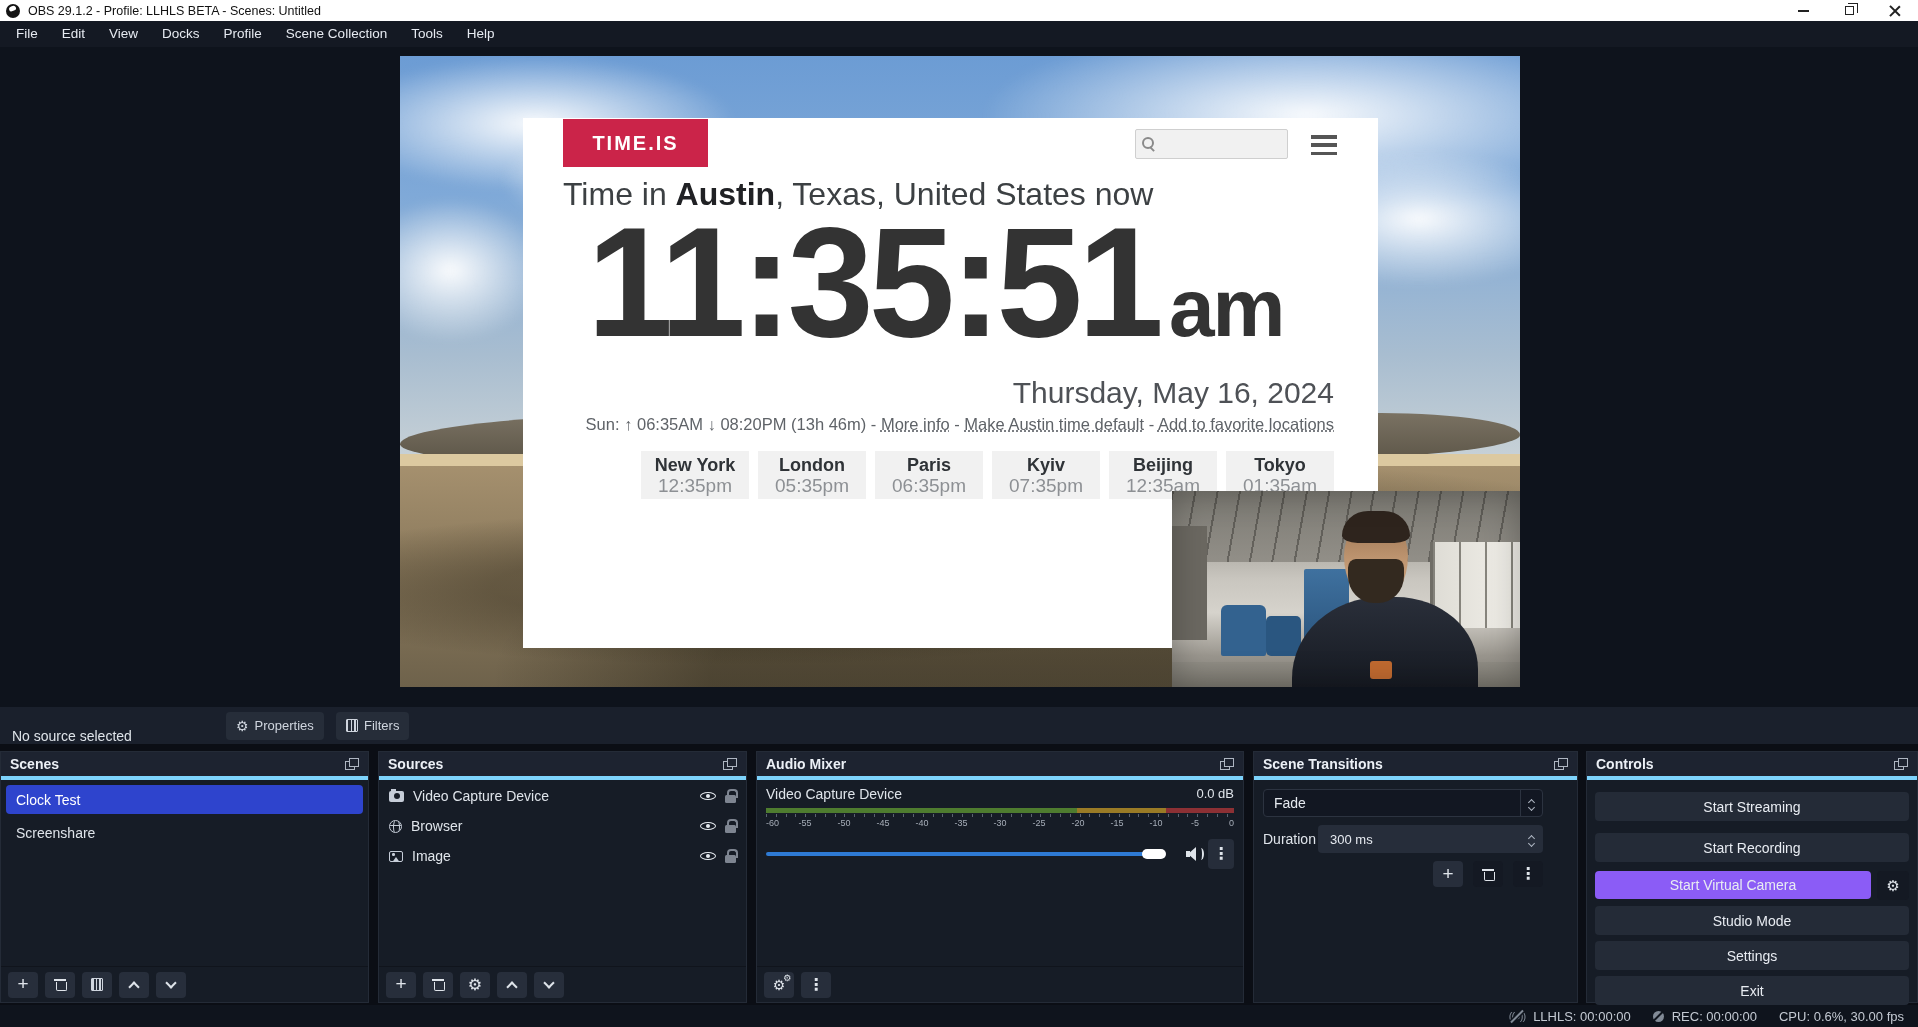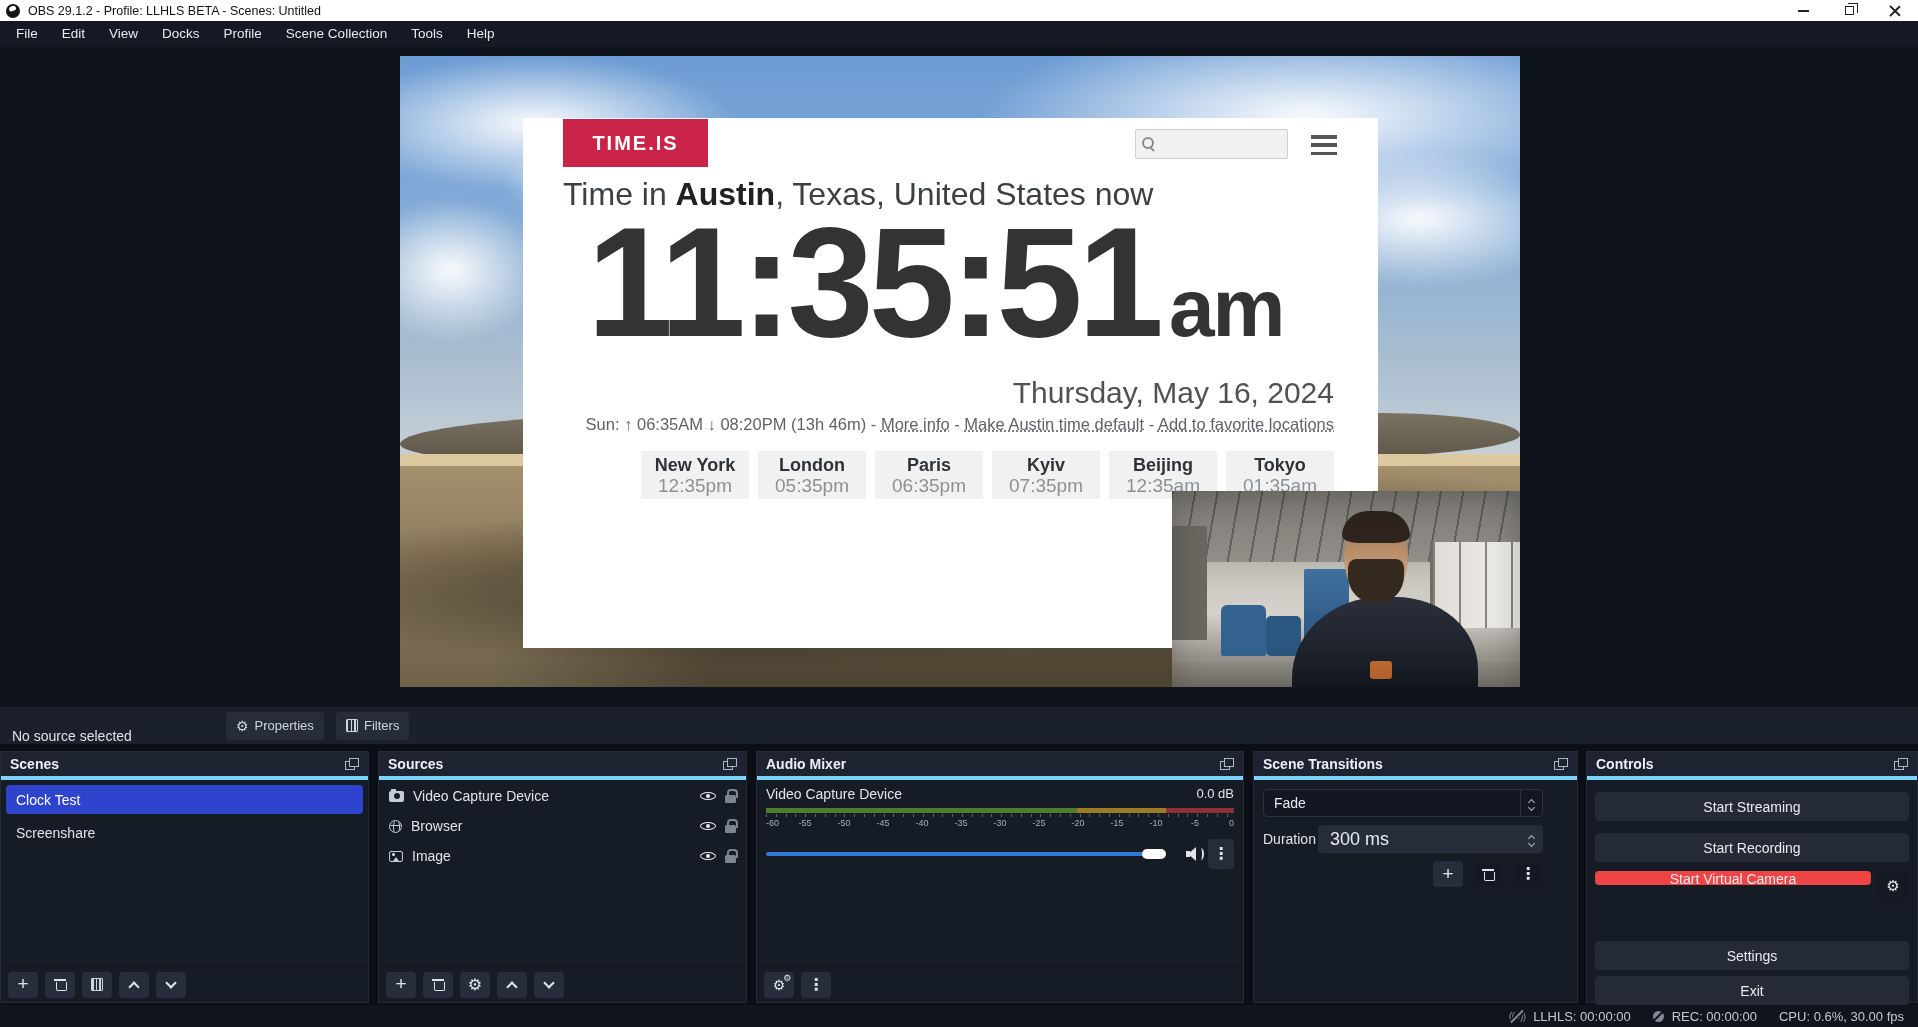--- a/index.html
+++ b/index.html
@@ -192,31 +192,31 @@
   #panel-transitions { left:1253px; width:325px; }
   .combo { position:absolute; left:9px; right:34px; top:8px; height:28px; background:#121722;
     border:1px solid #2c3340; border-radius:4px; display:flex; align-items:center; }
   .combo .cval { flex:1; padding-left:10px; font-size:14px; color:#e6eaf0; }
   .combo .carrows { width:22px; align-self:stretch; border-left:1px solid #2c3340; display:flex;
     flex-direction:column; align-items:center; justify-content:center; gap:3px; }
   .dur-label { position:absolute; left:9px; top:44px; height:28px; display:flex; align-items:center;
     font-size:14px; color:#dfe4ea; }
   .spin { position:absolute; left:64px; right:34px; top:44px; height:28px; background:#262d3a; border-radius:4px;
     display:flex; align-items:center; }
-  .spin .sval { flex:1; padding-left:12px; font-size:18px; color:#e6eaf0; }
+  .spin .sval { flex:1; padding-left:12px; font-size:13px; color:#e6eaf0; }
   .spin .sarrows { width:24px; display:flex; flex-direction:column; align-items:center; gap:3px; }
   .tr-buttons { position:absolute; right:34px; top:80px; display:flex; gap:10px; }
   .tr-buttons .tbtn.dark { background:#141923; }
 
   
   #panel-controls { left:1586px; width:332px; }
   .ctl-btn { position:absolute; left:8px; width:314px; height:29px; background:#242b37; border:none;
     border-radius:4px; color:#e8ecf2; font-size:14px; font-family:inherit; cursor:default; }
   .ctl-vcam { position:absolute; left:8px; width:314px; height:29px; display:flex; gap:6px; }
-  .ctl-vcam .main { flex:1; height:14px; background:#ef4444; border:none; border-radius:4px; color:#e8ecf2;
+  .ctl-vcam .main { flex:1; height:28px; background:#8b5cf6; border:none; border-radius:4px; color:#e8ecf2;
     font-size:14px; font-family:inherit; cursor:default; }
   .ctl-vcam .vgear { width:32px; height:29px; background:#141923; border:none; border-radius:4px; color:#dfe4ea;
     font-size:15px; display:flex; align-items:center; justify-content:center; cursor:default; }
 
   
   .statusbar { position:absolute; left:0; top:1005px; width:100%; height:22px; background:#0f141d;
     display:flex; align-items:center; justify-content:flex-end; gap:22px; padding-right:14px;
     font-size:13px; color:#c3c9d2; }
   .sb-group { display:flex; align-items:center; gap:8px; }
   .ic-live { position:relative; color:#818a96; font-size:11px; letter-spacing:-1px; line-height:1; }
@@ -510,20 +510,21 @@
     </div>
     <div class="pbody">
       <button class="ctl-btn" style="top:11px">Start Streaming</button>
       <button class="ctl-btn" style="top:52px">Start Recording</button>
       <div class="ctl-vcam" style="top:90px">
         <button class="main">Start Virtual Camera</button>
         <button class="vgear">
             <span>⚙</span>
           </button>
       </div>
+      <button class="ctl-btn" style="top:125px">Studio Mode</button>
       <button class="ctl-btn" style="top:160px">Settings</button>
       <button class="ctl-btn" style="top:195px">Exit</button>
     </div>
   </section>
 
   <div class="statusbar">
     <span class="sb-group">
       <span class="ic-live">((●))</span>
       <span>LLHLS: 00:00:00</span>
     </span>

